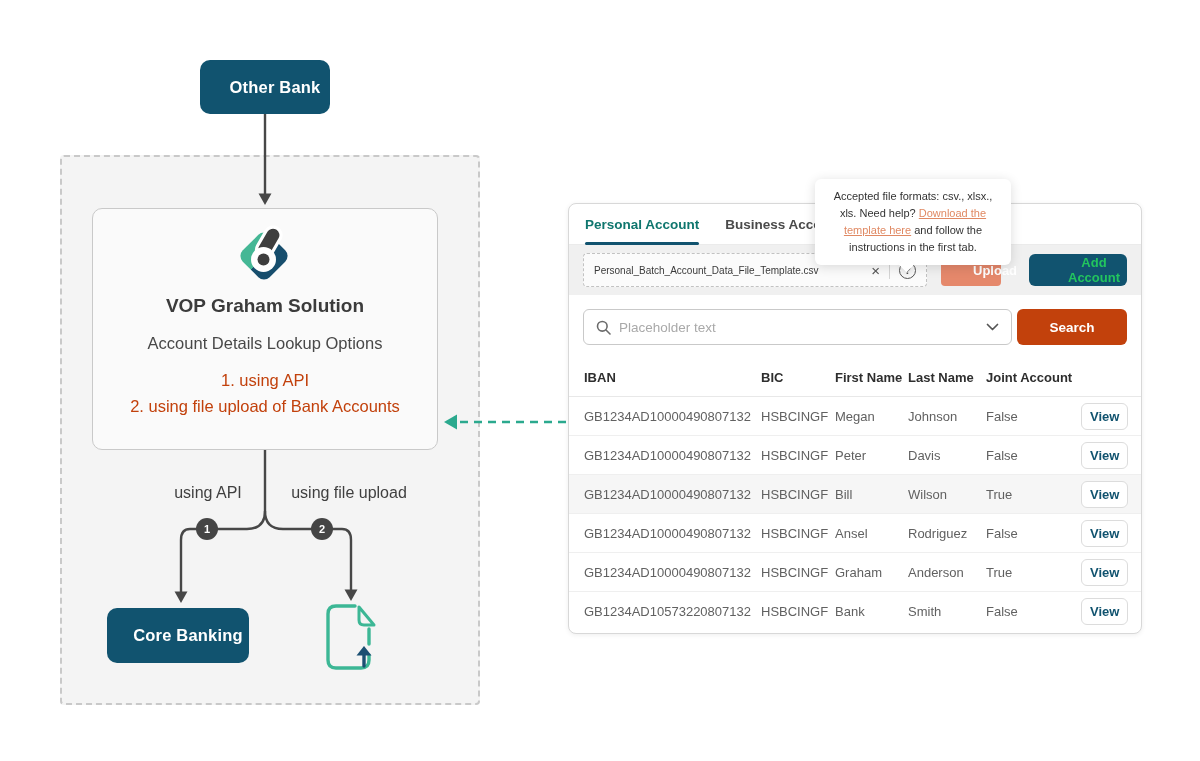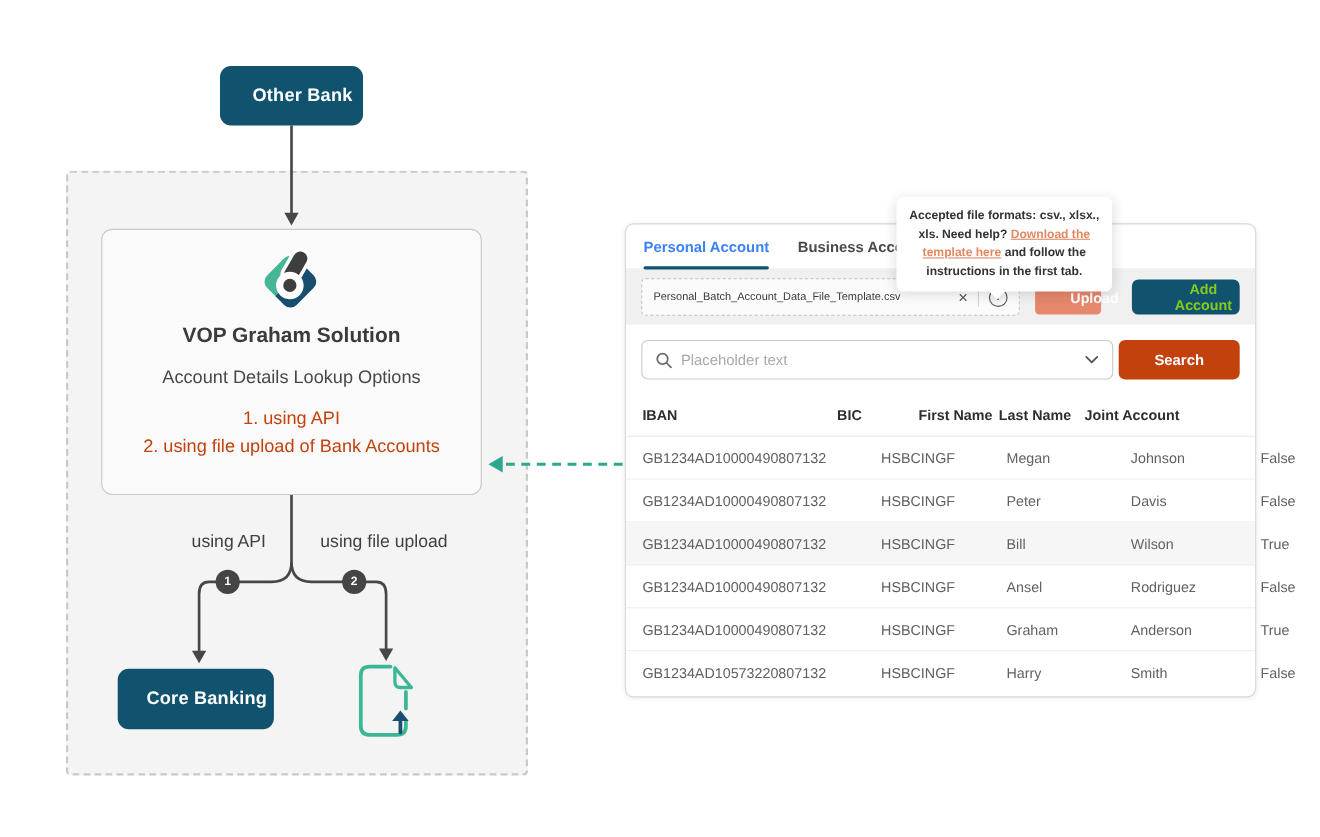--- a/index.html
+++ b/index.html
@@ -44,21 +44,21 @@
   #file-upload-icon { position:absolute; left:323px; top:602px; z-index:3; }
 
   
   #panel {
     position:absolute; left:568px; top:203px; width:574px; height:431px;
     background:#fff; border:1px solid #d8d8d8; border-radius:8px; z-index:4;
     box-shadow:0 1px 5px rgba(0,0,0,.07);
   }
   #tabs { display:flex; align-items:stretch; height:41px; padding:0 16px; gap:26px; border-bottom:1px solid #ebebeb; }
   .tab { display:flex; align-items:center; font-size:13.5px; cursor:pointer; position:relative; }
-  .tab.active { color:#3b82f6; font-weight:700; }
+  .tab.active { color:#0f766e; font-weight:700; }
   .tab.active::after { content:""; position:absolute; left:0; right:0; bottom:-1px; height:3px; background:#11536F; border-radius:2px; }
   .tab.inactive { color:#4a4a4a; font-weight:600; }
 
   #upload-band { height:50px; background:#f0f0f0; display:flex; align-items:center; padding:0 14px; }
   #file-chip {
     width:344px; height:34px; border:1.5px dashed #c2c2c2; border-radius:4px; background:#fbfbfb;
     display:flex; align-items:center; padding:0 10px; gap:9px;
   }
   #file-name { font-size:10px; color:#3a3a3a; flex:1; white-space:nowrap; }
   .icon-x { font-size:15px; color:#555; cursor:pointer; line-height:1; }
@@ -66,21 +66,21 @@
   .icon-help {
     width:17px; height:17px; border:1.5px solid #555; border-radius:50%;
     display:flex; align-items:center; justify-content:center;
     font-size:11px; color:#555; font-weight:700; cursor:pointer;
   }
   #upload-btn {
     margin-left:14px; width:60px; height:32px; background:#E5886B; color:#fff;
     font-size:13px; font-weight:700; border:none; border-radius:4px; cursor:pointer;padding-left:32px;
   }
   #add-account-btn {
-    margin-left:auto; width:98px; height:32px; background:#11536F; color:#84cc16;
+    margin-left:auto; width:98px; height:32px; background:#11536F; color:#22c55e;
     font-size:13px; font-weight:700; border:none; border-radius:6px; cursor:pointer;padding-left:32px;
   }
 
   #search-row { display:flex; align-items:flex-start; gap:5px; padding:14px 14px; }
   #search-box {
     flex:1; height:36px; border:1px solid #c9c9c9; border-radius:6px; background:#fff;
     display:flex; align-items:center; padding:0 12px; gap:8px;
   }
   #search-box input {
     flex:1; border:none; outline:none; font-size:13.5px; color:#444; background:transparent;
@@ -90,34 +90,34 @@
   #search-btn {
     width:110px; height:36px; background:#c2410c; color:#fff; font-size:13.5px; font-weight:700;
     border:none; border-radius:6px; cursor:pointer;
   }
 
   .trow {
     display:grid; grid-template-columns:177px 74px 73px 78px 95px 1fr;
     align-items:center; padding:0 15px;
   }
   #thead { height:38px; font-size:13px; font-weight:700; color:#2e2e2e; border-bottom:1px solid #e8e8e8; }
-  .data-row { height:39px; font-size:13px; color:#616161; border-bottom:1px solid #efefef;gap:40px; }
+  .data-row { height:39px; font-size:13px; color:#616161; border-bottom:1px solid #efefef; }
   .data-row:last-child { border-bottom:none; }
   .data-row.highlight { background:#f6f6f6; }
   .view-btn {
     justify-self:end; background:#fff; border:1px solid #dcdcdc; border-radius:6px;
     color:#11536F; font-size:13px; font-weight:700; padding:5px 8px; cursor:pointer;
     font-family:"Liberation Sans", sans-serif;
   }
 
   
   #tooltip {
     position:absolute; left:815px; top:179px; width:196px; z-index:6;
     background:#fff; border-radius:6px; box-shadow:0 2px 12px rgba(0,0,0,.14);
-    padding:9px 10px; font-size:11px; color:#333; line-height:1.55; text-align:center;font-weight:bold;
+    padding:9px 10px; font-size:11px; color:#333; line-height:1.55; text-align:center;
   }
   #tooltip .caret {
     position:absolute; left:86px; bottom:-5px; width:11px; height:11px; background:#fff;
     transform:rotate(45deg); box-shadow:3px 3px 6px rgba(0,0,0,.07);
   }
   #tooltip a { color:#E08963; text-decoration:underline; cursor:pointer; }
 </style>
 </head>
 <body>
 
@@ -255,21 +255,21 @@
         <span>GB1234AD10000490807132</span>
         <span>HSBCINGF</span>
         <span>Graham</span>
         <span>Anderson</span>
         <span>True</span>
         <button class="view-btn">View</button>
       </div>
       <div class="trow data-row">
         <span>GB1234AD10573220807132</span>
         <span>HSBCINGF</span>
-        <span>Harry</span>
+        <span>Bank</span>
         <span>Smith</span>
         <span>False</span>
         <button class="view-btn">View</button>
       </div>
     </div>
   </div>
 
   <div id="tooltip">
     <span>Accepted file formats: csv., xlsx., xls. Need help? </span><a>Download the template here</a><span> and follow the instructions in the first tab.</span>
     <div class="caret"></div>

